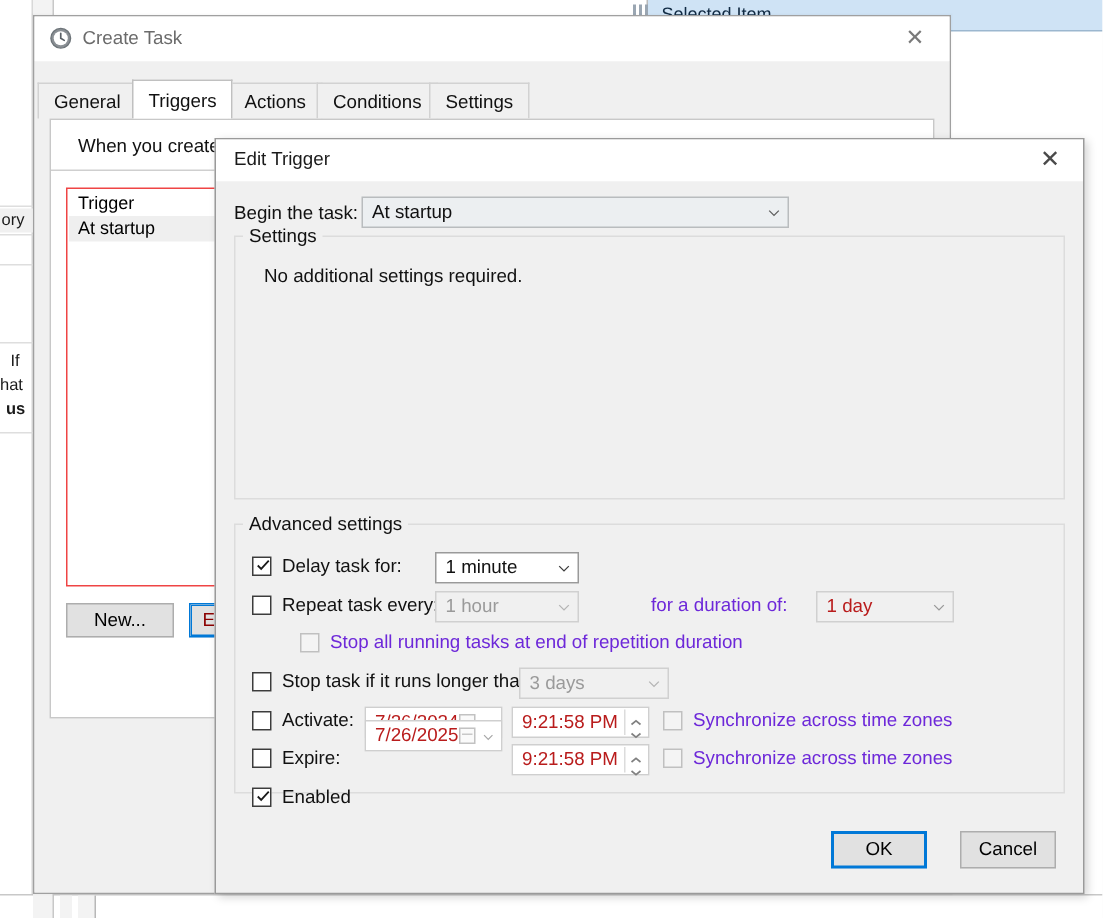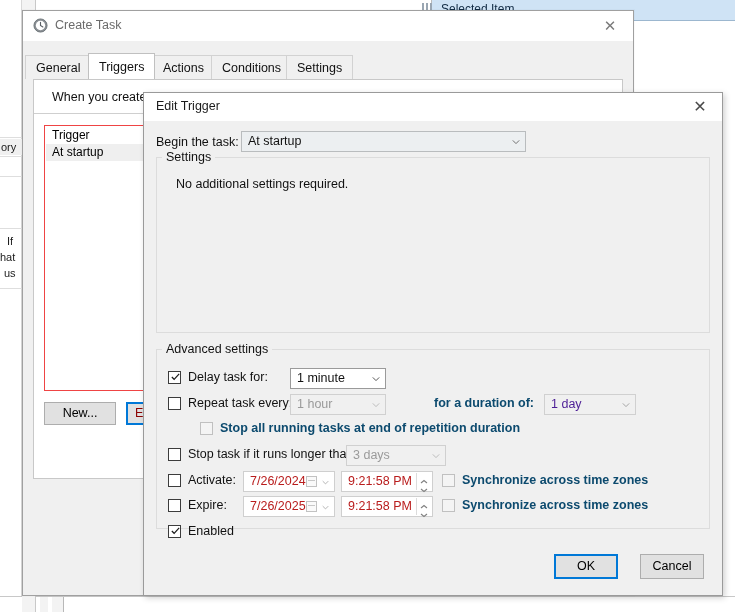--- a/index.html
+++ b/index.html
@@ -67,21 +67,21 @@
     background:#f0f0f0; border:1px solid #9a9a9a;
     box-shadow: 2px 2px 6px rgba(0,0,0,0.18);
   }
   #et-titlebar { position:relative; height:28px; background:#ffffff; }
   #et-title { position:absolute; left:12px; top:6px; font-size:12.5px; color:#1b1b1b; }
   #et-close { position:absolute; right:4px; top:3px; width:36px; height:22px; text-align:center; line-height:22px; font-size:16px; color:#4a4a4a; }
 
   #et-body { position:absolute; left:0; top:28px; width:578px; height:474px; background:#f0f0f0; }
 
   .lbl { position:absolute; font-size:12.5px; color:#111; white-space:nowrap; }
-  .lbl.dim { color:#0c4a6e;font-weight:bold; }
+  .lbl.dim { color:#6d28d9; }
 
   .combo { position:absolute; height:21px; background:#ffffff; border:1px solid #9a9a9a;
            font-size:12.5px; line-height:19px; padding-left:6px; color:#111; }
   .combo.gray { background:#eceff1; border-color:#b9bcbe; }
   .combo.disabled { background:#f0f0f0; border:1px solid #d0d0d0; color:#9a9a9a; }
   .combo .arrow { position:absolute; right:5px; top:6px; width:8px; height:8px; }
 
   .groupbox { position:absolute; border:1px solid #dcdcdc; background:transparent; }
   .gb-label { position:absolute; background:#f0f0f0; padding:0 4px; font-size:12.5px; color:#111; }
 
@@ -112,21 +112,21 @@
   <div class="bg-left-strip"></div>
 
   <div class="bg-row-div" style="top:137px;"></div>
   <div class="bg-sel-row" style="top:139px;"></div>
   <div class="bg-left-text" style="left:1px; top:141px; width:20px;">ory</div>
   <div class="bg-row-div" style="top:156px;"></div>
   <div class="bg-row-div" style="top:176px;"></div>
   <div class="bg-row-div" style="top:228px;"></div>
   <div class="bg-left-text" style="left:7px; top:235px; width:16px;">If</div>
   <div class="bg-left-text" style="left:0px; top:251px; width:22px;">hat</div>
-  <div class="bg-left-text" style="left:4px; top:267px; width:18px;">us</div>
+  <div class="bg-left-text" style="left:4px; top:267px; width:18px;font-weight:bold;">us</div>
   <div class="bg-row-div" style="top:288px;"></div>
 
   <div class="bg-right-panel"></div>
   <div class="bg-selitem-head"></div>
   <div class="bg-selitem-bar">
     <div class="bg-selitem-tick" style="left:2px;"></div>
     <div class="bg-selitem-tick" style="left:6px;"></div>
     <div class="bg-selitem-tick" style="left:10px;"></div>
   </div>
   <div class="bg-selitem-label">Selected Item</div>
@@ -218,21 +218,21 @@
 
       <div class="chk" style="left:24px; top:276px;"></div>
       <div class="lbl" style="left:44px; top:275px;">Repeat task every:</div>
       <div class="combo disabled" style="left:146px; top:273px; width:96px;">
         <span>1 hour</span>
         <svg class="arrow" viewBox="0 0 10 10">
           <path d="M1 3 L5 7 L9 3" stroke="#b5b5b5" stroke-width="1.1" fill="none"></path>
         </svg>
       </div>
       <div class="lbl dim" style="left:290px; top:275px;">for a duration of:</div>
-      <div class="combo disabled" style="left:400px; top:273px; width:92px; color:#4c1d95;">
+      <div class="combo disabled" style="left:400px; top:273px; width:92px; color:#b91c1c;">
         <span>1 day</span>
         <svg class="arrow" viewBox="0 0 10 10">
           <path d="M1 3 L5 7 L9 3" stroke="#9a9a9a" stroke-width="1.1" fill="none"></path>
         </svg>
       </div>
 
       <div class="chk dim" style="left:56px; top:301px;"></div>
       <div class="lbl dim" style="left:76px; top:300px;">Stop all running tasks at end of repetition duration</div>
 
       <div class="chk" style="left:24px; top:327px;"></div>
@@ -268,21 +268,21 @@
               <path d="M3 3 L6 5.5 L9 3" stroke="#808080" stroke-width="1.1" fill="none"></path>
             </svg>
           </div>
         </span>
       </div>
       <div class="chk dim" style="left:298px; top:353px;"></div>
       <div class="lbl dim" style="left:318px; top:352px;">Synchronize across time zones</div>
 
       <div class="chk" style="left:24px; top:378px;"></div>
       <div class="lbl" style="left:44px; top:377px;">Expire:</div>
-      <div class="fieldbox" style="left:99px; top:375px; width:92px;">
+      <div class="fieldbox" style="left:99px; top:359px; width:92px;">
         <span class="txt">7/26/2025</span>
         <span class="cal-ico" style="right:17px; top:4px;">
             <i></i>
           </span>
         <svg class="cal-arrow" style="right:5px; top:7px;" viewBox="0 0 10 10">
           <path d="M1 3 L5 7 L9 3" stroke="#a8a8a8" stroke-width="1.2" fill="none"></path>
         </svg>
       </div>
       <div class="fieldbox" style="left:197px; top:375px; width:92px;">
         <span class="txt">9:21:58 PM</span>

